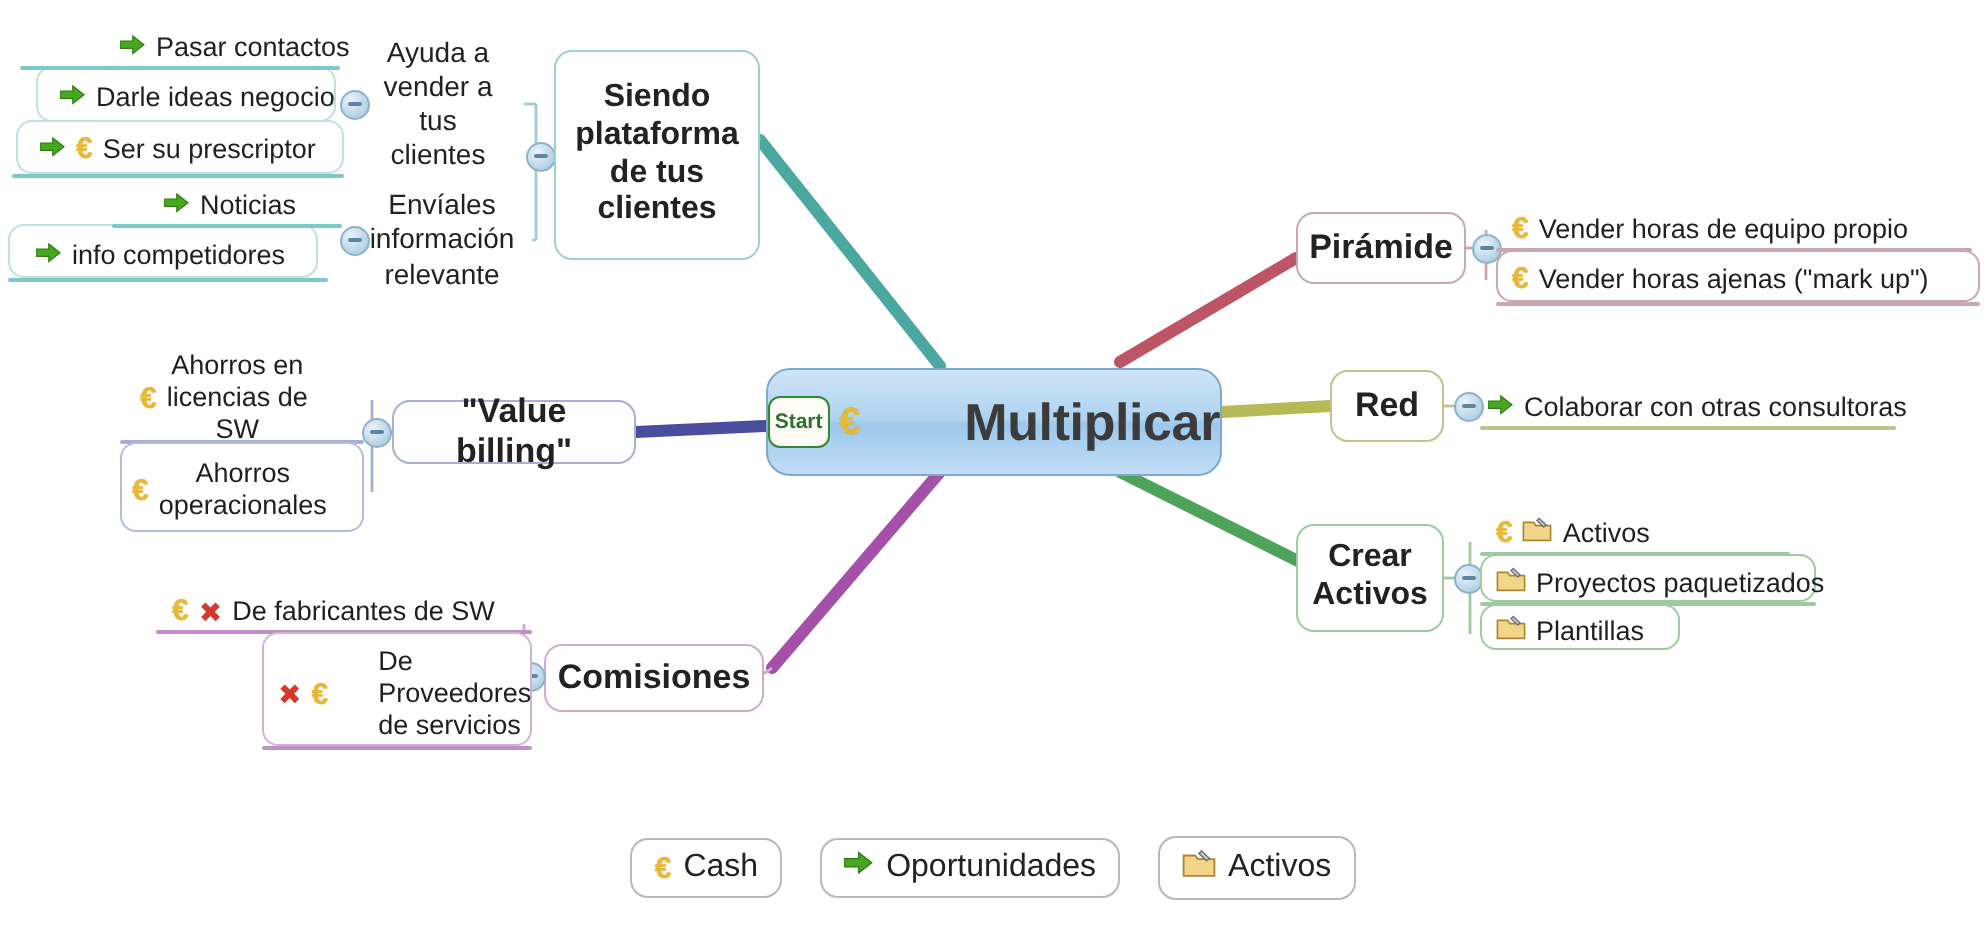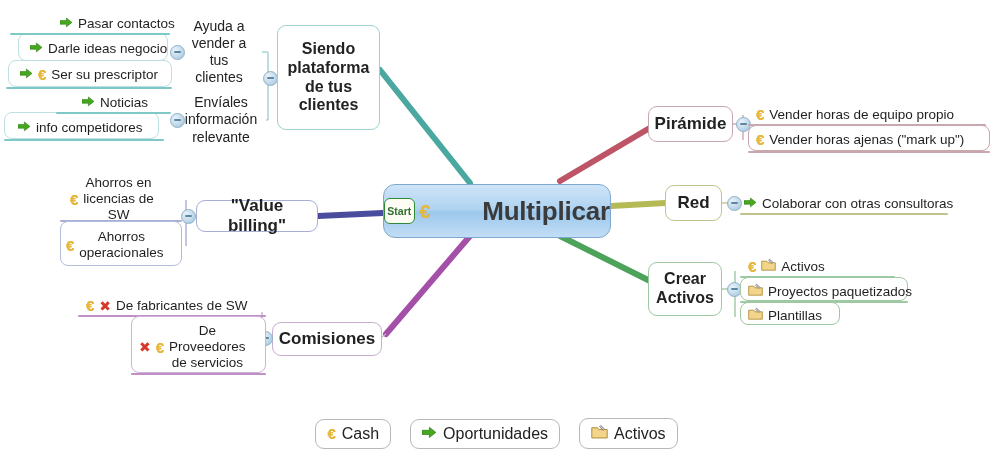--- a/index.html
+++ b/index.html
@@ -287,21 +287,21 @@
   <div class="ul" style="left:131px;top:373px;width:135px;background:#c08fc8;"></div>
 
   <div class="leaf lbl-r" style="left:82px;top:297px;">
     <span class="ico euro">€</span>
     <span class="ico xmark">✖</span>
     <span>De fabricantes de SW</span>
   </div>
   <div class="leaf lbl-r" style="left:135px;top:322px;align-items:center;">
     <span class="ico xmark">✖</span>
     <span class="ico euro">€</span>
-    <span style="text-align:center;line-height:1.2;">
+    <span style="text-align:left;line-height:1.2;margin-left:20px;">
       <span style="display:block">De</span>
       <span style="display:block">Proveedores</span>
       <span style="display:block">de servicios</span>
     </span>
   </div>
 
   <div class="legend">
     <div class="legitem">
       <span class="ico euro">€</span>
       <span>Cash</span>

